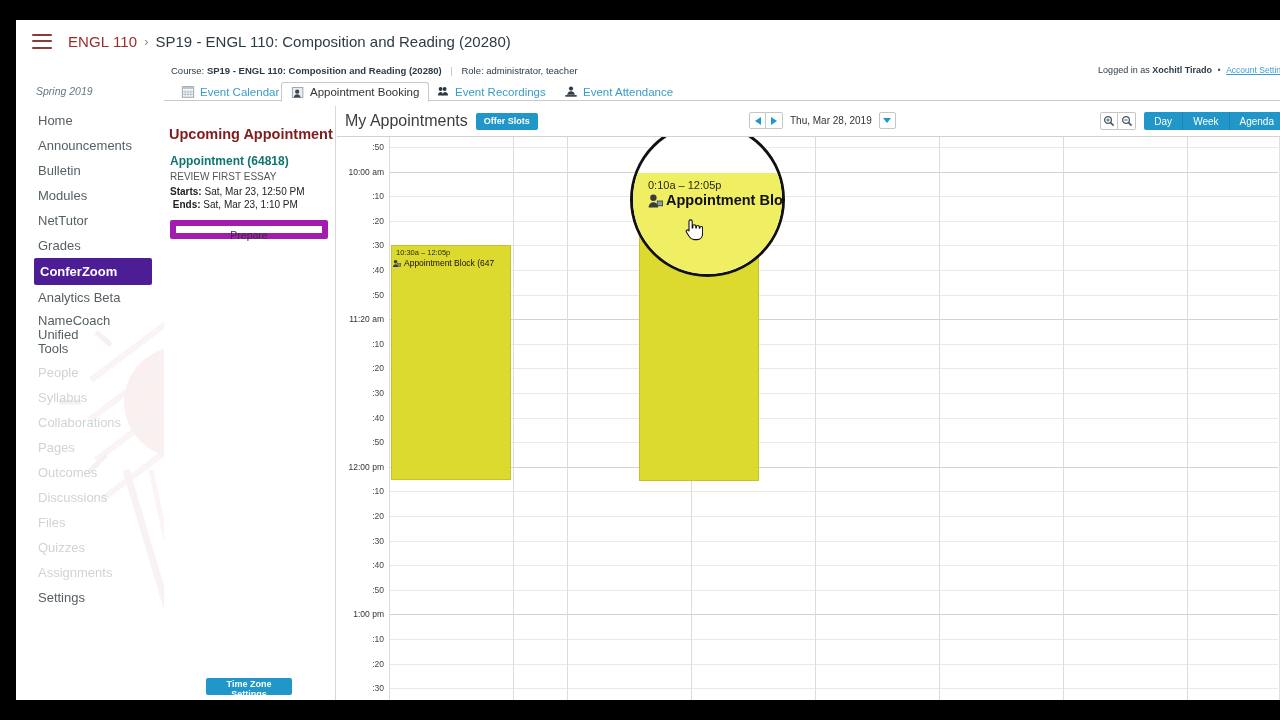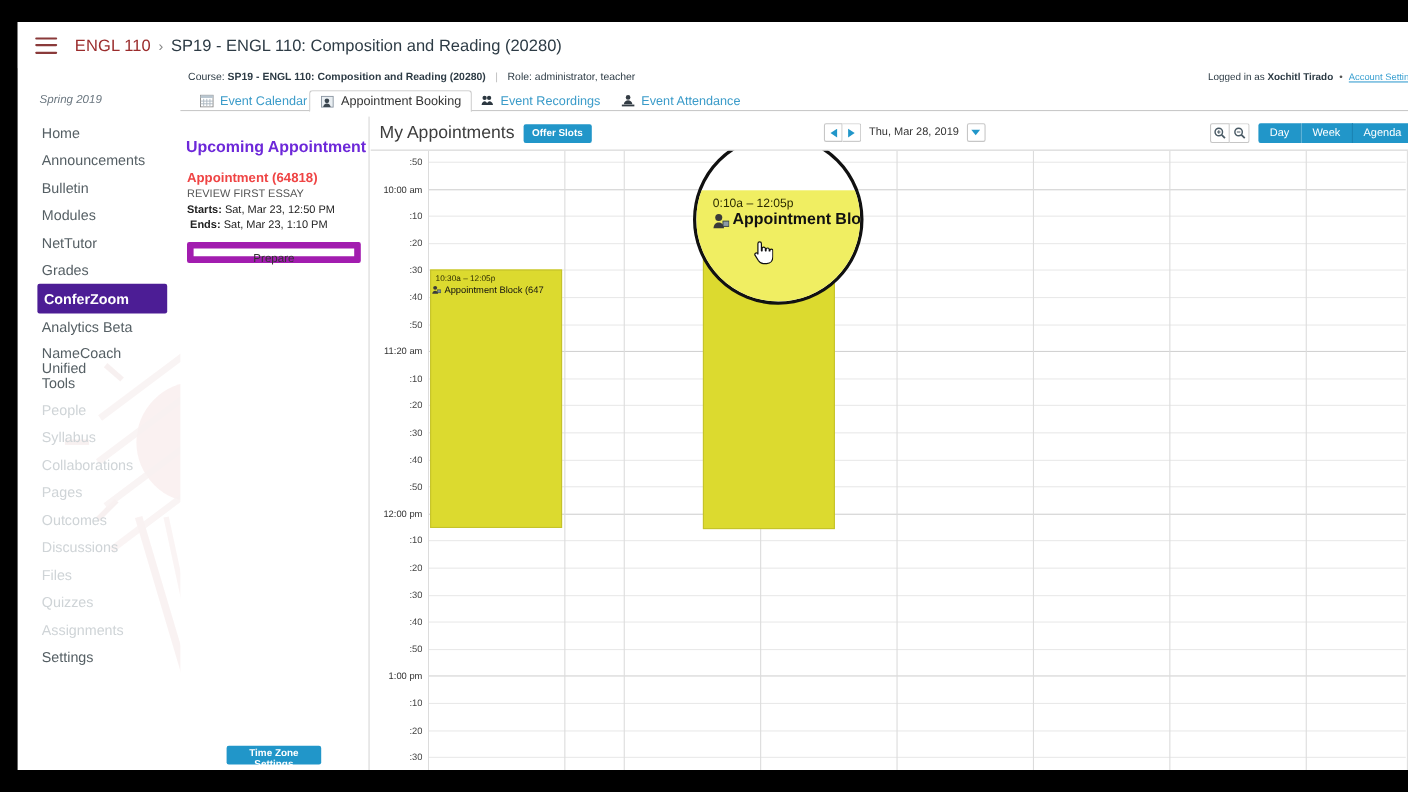--- a/index.html
+++ b/index.html
@@ -108,24 +108,24 @@
     border-radius: 3px 3px 0 0; height: 20px; z-index: 3;
   }
   .tab-ico { width: 14px; height: 13px; display:inline-block; flex: none; }
 
   
   .leftpanel {
     position: absolute; left: 148px; top: 86px; width: 172px; height: 594px;
     border-right: 1px solid #d8d8d8; background: #fff; z-index:4;
   }
   .up-title {
-    margin: 20px 0 0 5px; font-size: 14.5px; font-weight: bold; color: #6d28d9;
+    margin: 20px 0 0 5px; font-size: 14.5px; font-weight: bold; color: #7f1d1d;
   }
   .appt-name {
-    margin: 12px 0 0 6px; font-size: 12px; font-weight: bold; color: #ef4444;
+    margin: 12px 0 0 6px; font-size: 12px; font-weight: bold; color: #0f766e;
   }
   .appt-desc {
     margin: 3px 0 0 6px; font-size: 10px; color: #555;
   }
   .appt-time {
     margin: 3px 0 0 6px; font-size: 10px; color: #222; line-height: 13px;
   }
   .appt-time b { font-weight: bold; }
   .btn-prepare {
     display:block; margin: 9px 7px 0 6px; height: 19px; line-height: 18px;

